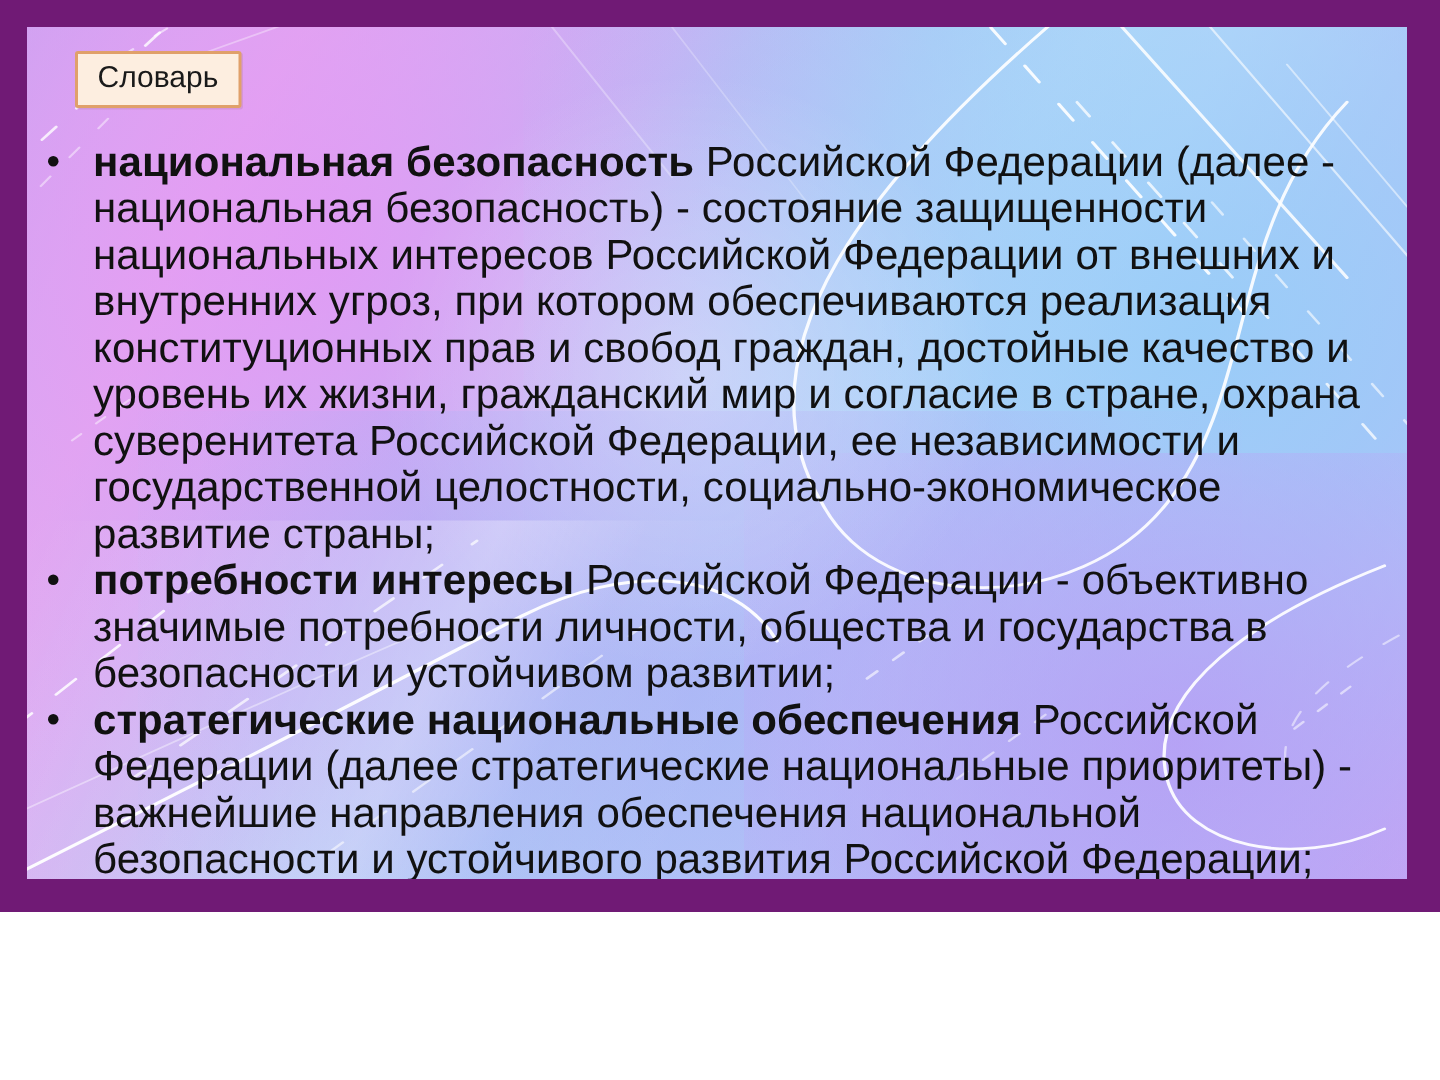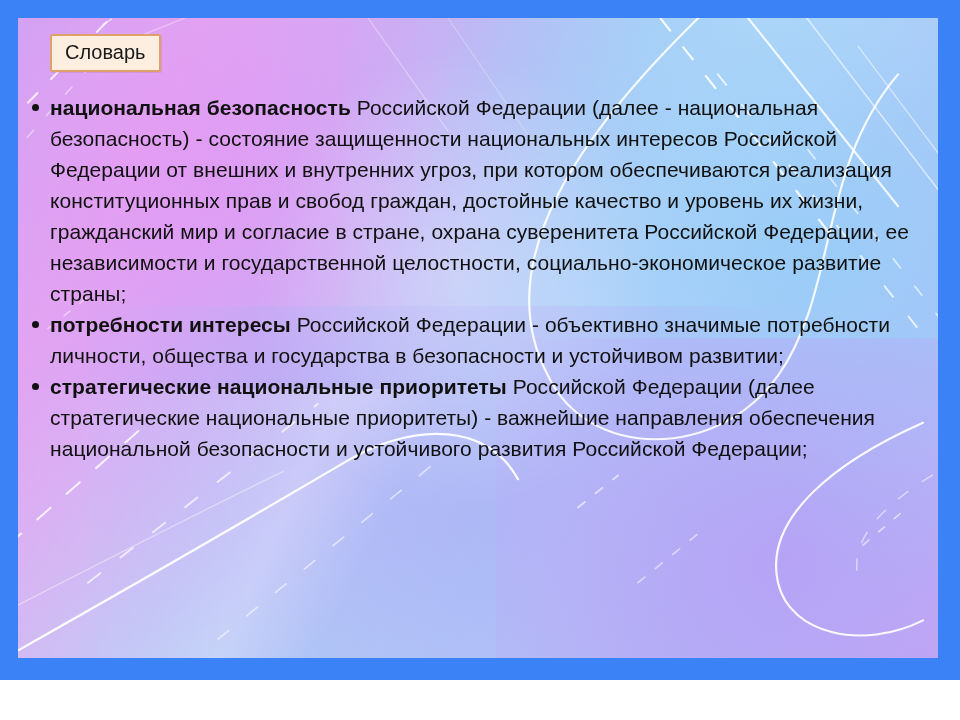--- a/index.html
+++ b/index.html
@@ -8,23 +8,23 @@
     padding: 0;
     background: #ffffff;
   }
   body {
     font-family: "Liberation Sans", "DejaVu Sans", sans-serif;
   }
 
   .slide {
     position: relative;
     width: 960px;
-    height: 680px;
+    height: 608px;
     overflow: hidden;
-    background: #3b82f6;
+    background: #701a75;
     box-sizing: border-box;
   }
 
   
   .slide-canvas {
     position: absolute;
     left: 18px;
     top: 18px;
     right: 22px;
     bottom: 22px;
@@ -150,24 +150,24 @@
     position: absolute;
     left: 0;
     top: 74px;
     right: 8px;
     margin: 0;
     padding: 0;
     list-style: none;
   }
   .bullet-item {
     position: relative;
-    padding-left: 32px;
+    padding-left: 44px;
     margin: 0 0 0 0;
     color: #111111;
-    font-size: 21px;
+    font-size: 28px;
     line-height: 31px;
     letter-spacing: 0.05px;
   }
   .bullet-dot {
     position: absolute;
     left: 14px;
     top: 12px;
     width: 7px;
     height: 7px;
     border-radius: 50%;
@@ -240,18 +240,18 @@
       <li class="bullet-item">
         <span class="bullet-dot"></span>
         <span class="term">национальная безопасность</span><span class="bullet-text"> Российской Федерации (далее - национальная безопасность) - состояние защищенности национальных интересов Российской Федерации от внешних и внутренних угроз, при котором обеспечиваются реализация конституционных прав и свобод граждан, достойные качество и уровень их жизни, гражданский мир и согласие в стране, охрана суверенитета Российской Федерации, ее независимости и государственной целостности, социально-экономическое развитие страны;</span>
       </li>
       <li class="bullet-item">
         <span class="bullet-dot"></span>
         <span class="term">потребности интересы</span><span class="bullet-text"> Российской Федерации - объективно значимые потребности личности, общества и государства в безопасности и устойчивом развитии;</span>
       </li>
       <li class="bullet-item">
         <span class="bullet-dot"></span>
-        <span class="term">стратегические национальные приоритеты</span><span class="bullet-text"> Российской Федерации (далее стратегические национальные приоритеты) - важнейшие направления обеспечения национальной безопасности и устойчивого развития Российской Федерации;</span>
+        <span class="term">стратегические национальные обеспечения</span><span class="bullet-text"> Российской Федерации (далее стратегические национальные приоритеты) - важнейшие направления обеспечения национальной безопасности и устойчивого развития Российской Федерации;</span>
       </li>
     </ul>
 
   </div>
 </div>
 
 </body></html>

